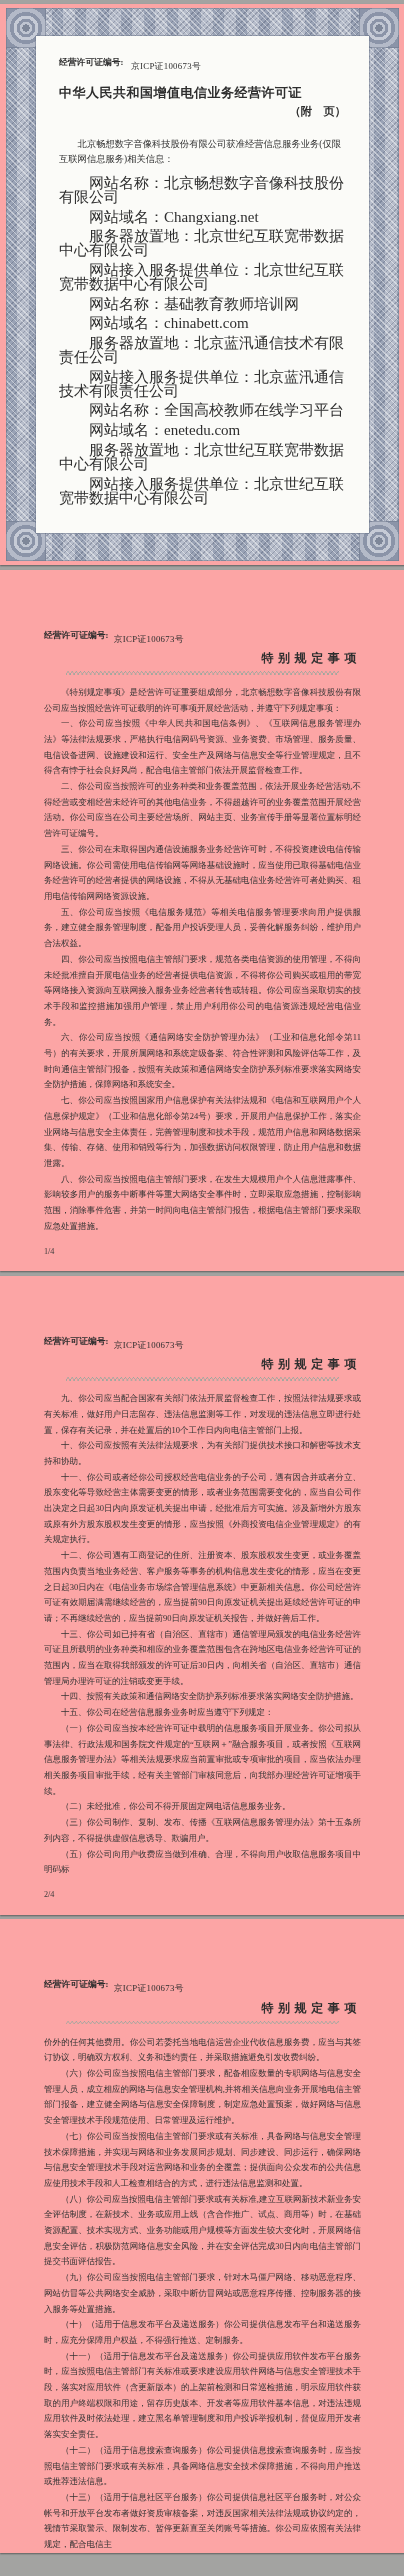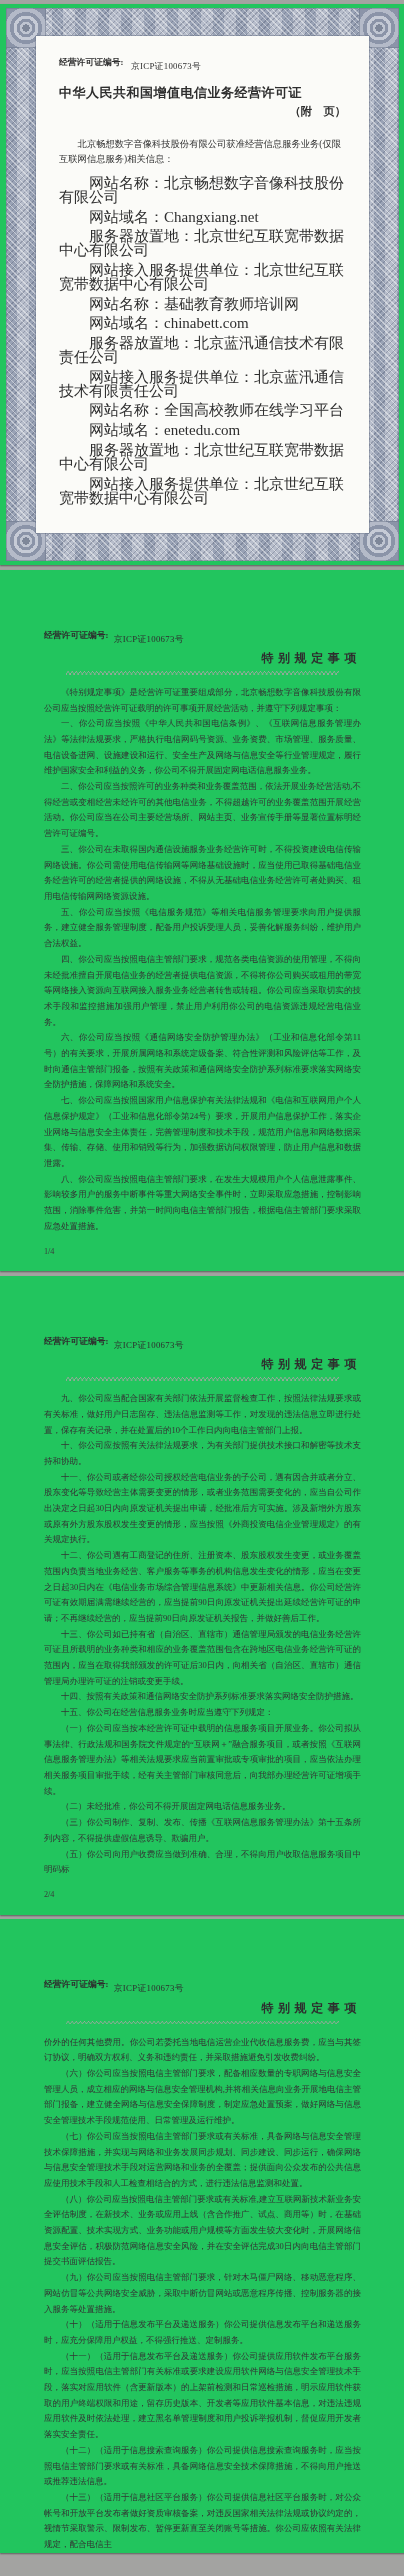--- a/index.html
+++ b/index.html
@@ -7,21 +7,21 @@
     width:405px;
     background:#a3a3a1;
     font-family:"Liberation Serif","DejaVu Serif",serif;
     color:#2e2e2e;
   }
   .canvas { width:405px; padding-top:4.1px; background:#a3a3a1; }
 
   .page {
     position:relative;
     width:405px;
-    background:#22c55e;
+    background:#fca5a5;
     margin-bottom:4.6px;
     box-shadow:0 1px 1.5px rgba(40,40,40,.55);
     box-sizing:border-box;
     overflow:hidden;
   }
 
   
   .cover { height:561px; }
   .cover-frame {
     position:absolute; inset:4.1px 6.2px;
@@ -131,21 +131,21 @@
     </div>
   </div>
 
   <div id="ppages">
       <div class="page ppage">
         <div class="ppage-head"><span>经营许可证编号:</span><span class="permit-no">京ICP证100673号</span></div>
         <div class="ptitle">特别规定事项</div>
         <div class="zigzag"></div>
         <div class="pbody">
           <p class="indent">《特别规定事项》是经营许可证重要组成部分，北京畅想数字音像科技股份有限公司应当按照经营许可证载明的许可事项开展经营活动，并遵守下列规定事项：</p>
-          <p class="indent">一、你公司应当按照《中华人民共和国电信条例》、《互联网信息服务管理办法》等法律法规要求，严格执行电信网码号资源、业务资费、市场管理、服务质量、电信设备进网、设施建设和运行、安全生产及网络与信息安全等行业管理规定，履行维护国家安全和利益的义务，你公司不得开展固定网电话信息服务业务。</p>
+          <p class="indent">一、你公司应当按照《中华人民共和国电信条例》、《互联网信息服务管理办法》等法律法规要求，严格执行电信网码号资源、业务资费、市场管理、服务质量、电信设备进网、设施建设和运行、安全生产及网络与信息安全等行业管理规定，且不得含有悖于社会良好风尚，配合电信主管部门依法开展监督检查工作。</p>
           <p class="indent">二、你公司应当按照许可的业务种类和业务覆盖范围，依法开展业务经营活动,不得经营或变相经营未经许可的其他电信业务，不得超越许可的业务覆盖范围开展经营活动。你公司应当在公司主要经营场所、网站主页、业务宣传手册等显著位置标明经营许可证编号。</p>
           <p class="indent">三、你公司在未取得国内通信设施服务业务经营许可时，不得投资建设电信传输网络设施。你公司需使用电信传输网等网络基础设施时，应当使用已取得基础电信业务经营许可的经营者提供的网络设施，不得从无基础电信业务经营许可者处购买、租用电信传输网网络资源设施。</p>
           <p class="indent">五、你公司应当按照《电信服务规范》等相关电信服务管理要求向用户提供服务，建立健全服务管理制度，配备用户投诉受理人员，妥善化解服务纠纷，维护用户合法权益。</p>
           <p class="indent">四、你公司应当按照电信主管部门要求，规范各类电信资源的使用管理，不得向未经批准擅自开展电信业务的经营者提供电信资源，不得将你公司购买或租用的带宽等网络接入资源向互联网接入服务业务经营者转售或转租。你公司应当采取切实的技术手段和监控措施加强用户管理，禁止用户利用你公司的电信资源违规经营电信业务。</p>
           <p class="indent">六、你公司应当按照《通信网络安全防护管理办法》（工业和信息化部令第11号）的有关要求，开展所属网络和系统定级备案、符合性评测和风险评估等工作，及时向通信主管部门报备，按照有关政策和通信网络安全防护系列标准要求落实网络安全防护措施，保障网络和系统安全。</p>
           <p class="indent">七、你公司应当按照国家用户信息保护有关法律法规和《电信和互联网用户个人信息保护规定》（工业和信息化部令第24号）要求，开展用户信息保护工作，落实企业网络与信息安全主体责任，完善管理制度和技术手段，规范用户信息和网络数据采集、传输、存储、使用和销毁等行为，加强数据访问权限管理，防止用户信息和数据泄露。</p>
           <p class="indent">八、你公司应当按照电信主管部门要求，在发生大规模用户个人信息泄露事件、影响较多用户的服务中断事件等重大网络安全事件时，立即采取应急措施，控制影响范围，消除事件危害，并第一时间向电信主管部门报告，根据电信主管部门要求采取应急处置措施。</p>
         </div>
         <div class="pnum">1/4</div>
       </div>

